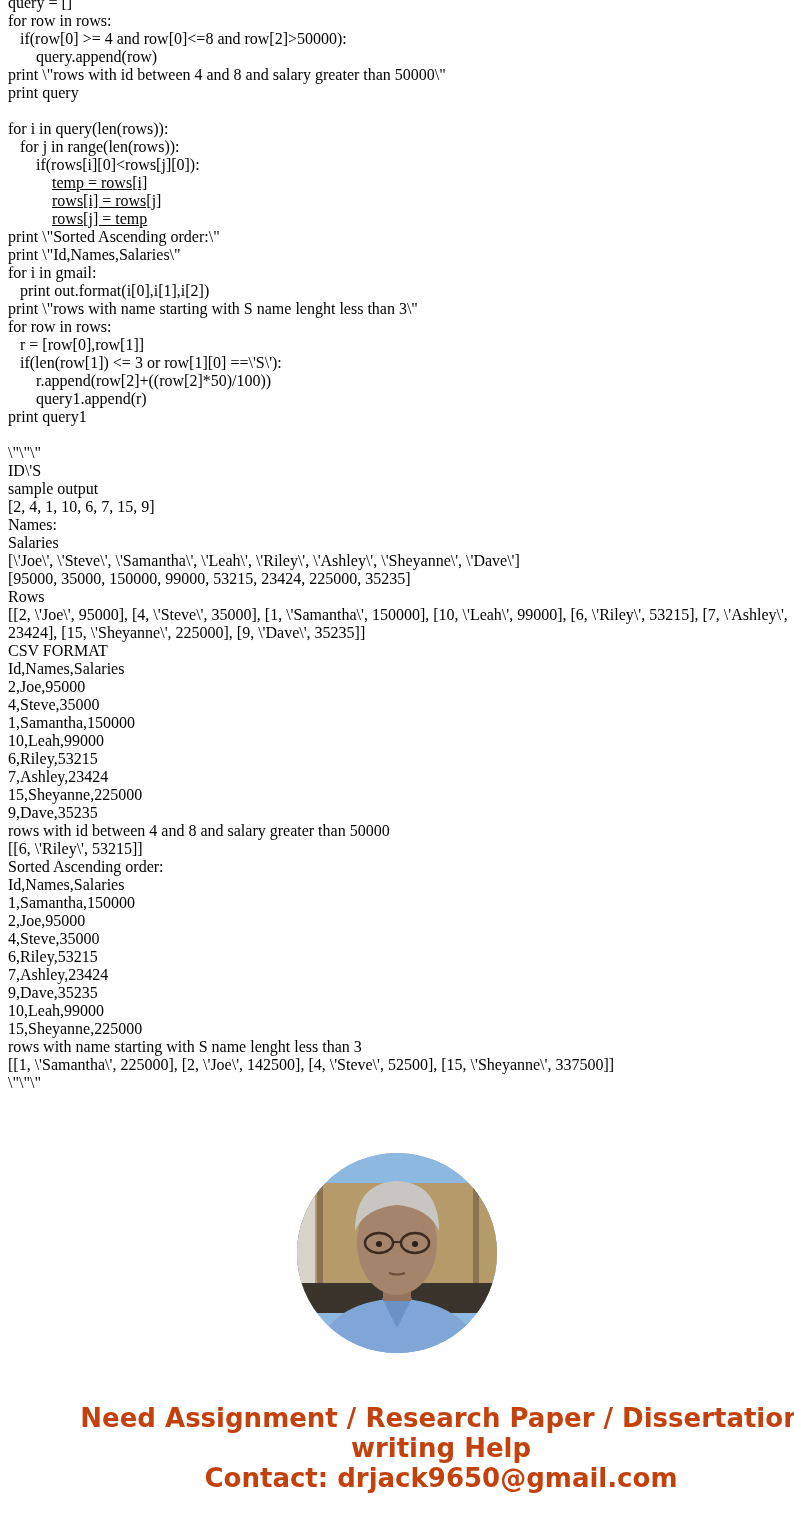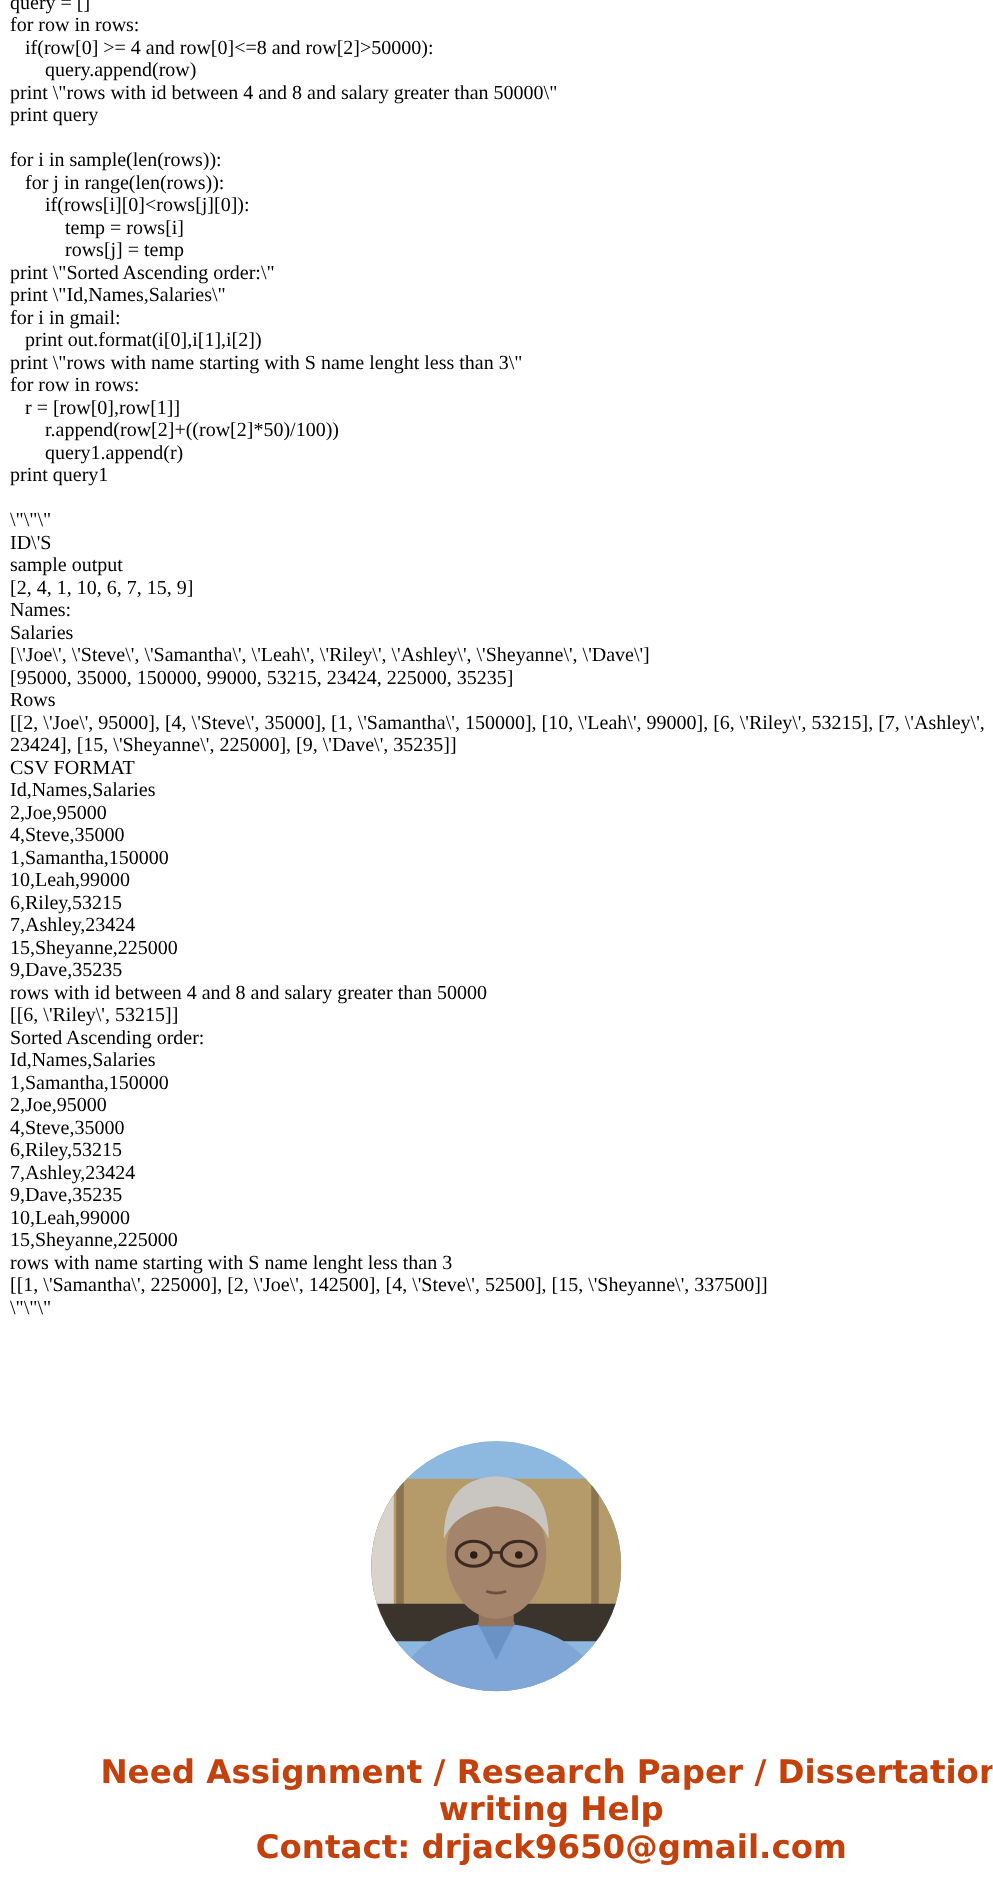--- a/index.html
+++ b/index.html
@@ -23,21 +23,21 @@
       top: -6px;
       width: 780px;
     }
     .line {
       white-space: pre-wrap;
       min-height: 18px;
     }
     .blank { height: 18px; }
     .i1 { padding-left: 12px; }
     .i2 { padding-left: 28px; }
-    .i3 { padding-left: 44px; }
+    .i3 { padding-left: 44px; text-decoration: underline; }
     .avatar-wrap {
       position: absolute;
       left: 297px;
       top: 1153px;
       width: 200px;
       height: 200px;
       border-radius: 50%;
       overflow: hidden;
       background: #7fa9d6;
     }
@@ -61,32 +61,34 @@
 
 <div class="content">
   <div id="code-block">
       <div class="line">query = []</div>
       <div class="line">for row in rows:</div>
       <div class="line i1">if(row[0] &gt;= 4 and row[0]&lt;=8 and row[2]&gt;50000):</div>
       <div class="line i2">query.append(row)</div>
       <div class="line">print \"rows with id between 4 and 8 and salary greater than 50000\"</div>
       <div class="line">print query</div>
       <div class="line blank"></div>
-      <div class="line">for i in sample(len(rows)):</div>
+      <div class="line">for i in query(len(rows)):</div>
       <div class="line i1">for j in range(len(rows)):</div>
       <div class="line i2">if(rows[i][0]&lt;rows[j][0]):</div>
       <div class="line i3">temp = rows[i]</div>
+      <div class="line i3">rows[i] = rows[j]</div>
       <div class="line i3">rows[j] = temp</div>
       <div class="line">print \"Sorted Ascending order:\"</div>
       <div class="line">print \"Id,Names,Salaries\"</div>
       <div class="line">for i in gmail:</div>
       <div class="line i1">print out.format(i[0],i[1],i[2])</div>
       <div class="line">print \"rows with name starting with S name lenght less than 3\"</div>
       <div class="line">for row in rows:</div>
       <div class="line i1">r = [row[0],row[1]]</div>
+      <div class="line i1">if(len(row[1]) &lt;= 3 or row[1][0] ==\'S\'):</div>
       <div class="line i2">r.append(row[2]+((row[2]*50)/100))</div>
       <div class="line i2">query1.append(r)</div>
       <div class="line">print query1</div>
       <div class="line blank"></div>
       <div class="line">\"\"\"</div>
     </div>
   <div id="output-block">
       <div class="line">ID\'S</div>
       <div class="line">sample output</div>
       <div class="line">[2, 4, 1, 10, 6, 7, 15, 9]</div>

